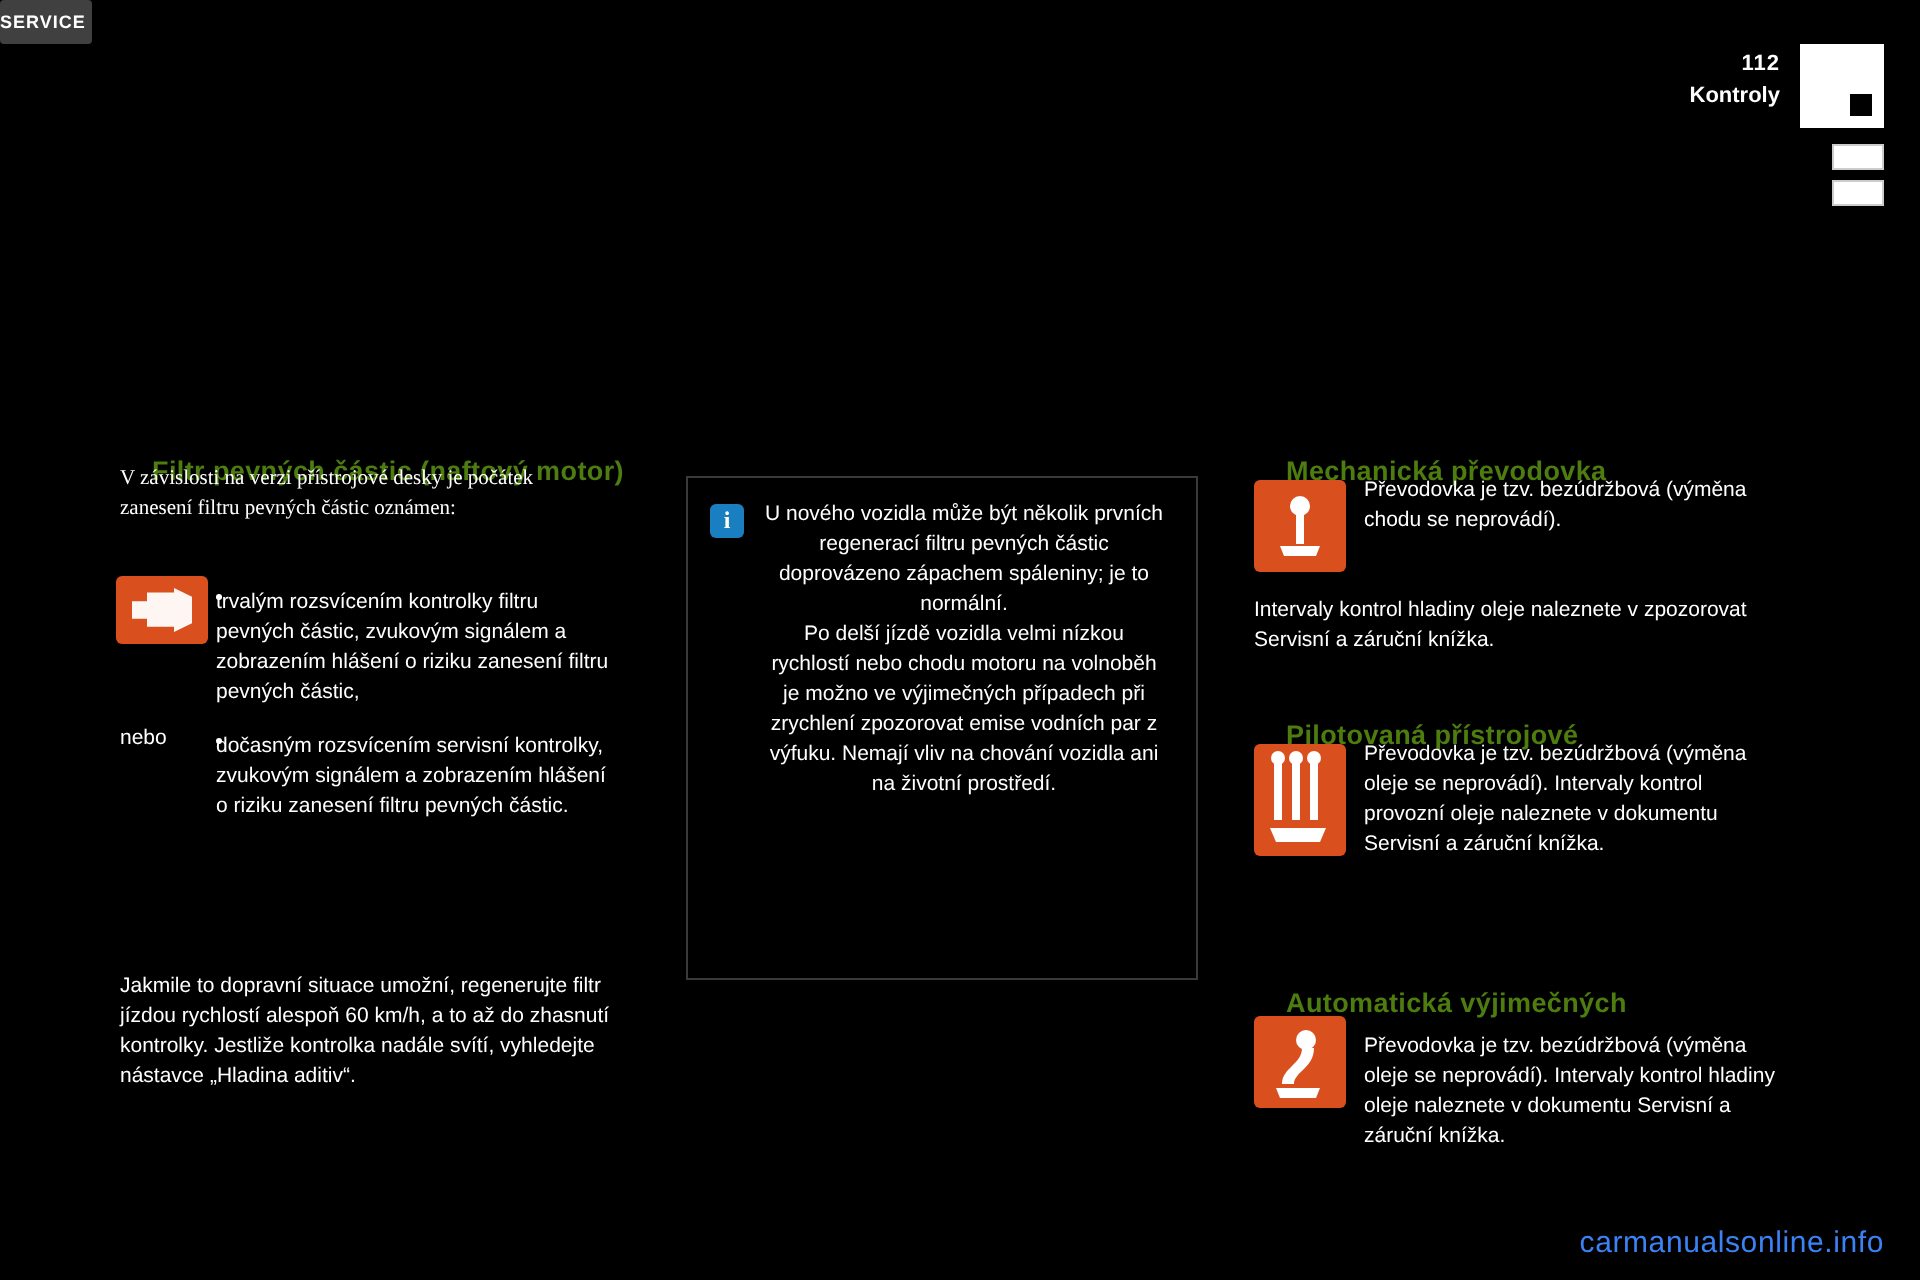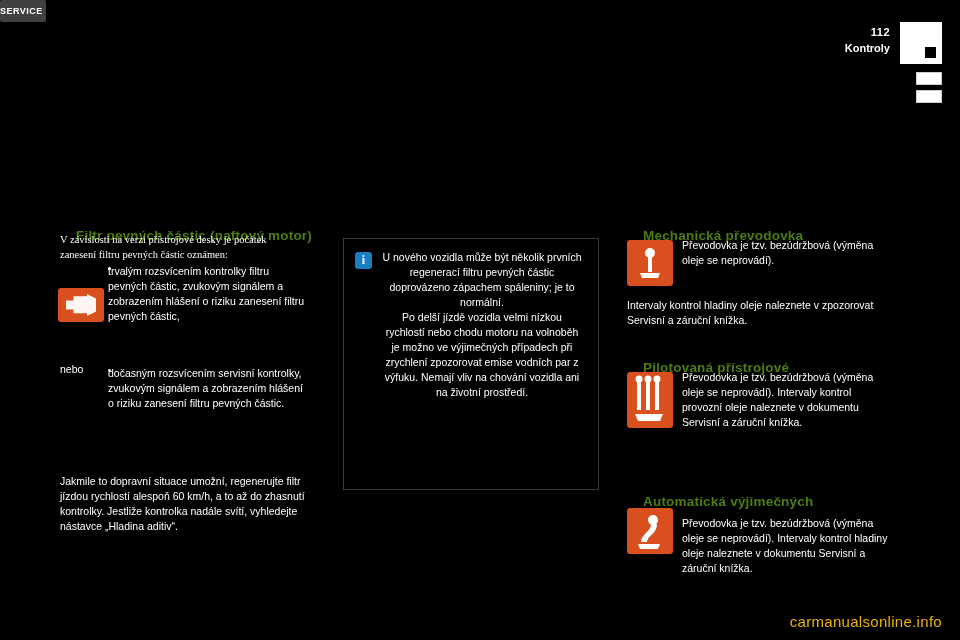--- a/index.html
+++ b/index.html
@@ -90,24 +90,24 @@
   }
   .bullet-dot {
     position: absolute;
     left: 0;
     top: 3px;
     width: 3px;
     height: 3px;
     background: #ffffff;
     border-radius: 50%;
   }
-  #bullet-1 { top: 264px; left: 108px; width: 200px; }
+  #bullet-1 { top: 294px; left: 108px; width: 200px; }
   #bullet-2 { top: 366px; left: 108px; width: 200px; }
   #nebo     { top: 338px; left: 60px;  width: 100px; margin-top: 24px; }
-  #left-outro { top: 474px; left: 60px; width: 245px; }
+  #left-outro { top: 486px; left: 60px; width: 245px; }
 
   
   .icon-box {
     position: absolute;
     width: 44px;
     height: 30px;
     background: #d9501e;
     border-radius: 3px;
   }
   #icon-dpf {
@@ -197,21 +197,21 @@
   #gear-2 { top: 372px; left: 627px; height: 56px; }
   #gear-3 { top: 508px; left: 627px; }
   .gear-icon svg { display: block; }
 
   
   #watermark {
     position: absolute;
     right: 18px;
     bottom: 10px;
     font-size: 15px;
-    color: #eab308;
+    color: #3b82f6;
     letter-spacing: .3px;
     font-family: "Liberation Sans", sans-serif;
   }
 </style>
 </head>
 <body>
 
 <div class="page-num">112</div>
 <div class="section-name">Kontroly</div>
 <div class="corner-block">
@@ -247,21 +247,21 @@
 Po delší jízdě vozidla velmi nízkou rychlostí nebo chodu motoru na volnoběh je možno ve výjimečných případech při zrychlení zpozorovat emise vodních par z výfuku. Nemají vliv na chování vozidla ani na životní prostředí.</p>
 
 <h2 class="heading" id="r-h1">Mechanická převodovka</h2>
 <div class="gear-icon" id="gear-1">
   <svg width="46" height="46" viewBox="0 0 46 46" aria-hidden="true">
     <circle cx="23" cy="13" r="5" fill="#ffffff"></circle>
     <rect x="21" y="16" width="4" height="16" fill="#ffffff"></rect>
     <path d="M13 33 h20 l-2 5 h-16 z" fill="#ffffff"></path>
   </svg>
 </div>
-<p class="body" id="r-p1">Převodovka je tzv. bezúdržbová (výměna oleje se neprovádí).</p>
+<p class="body" id="r-p1">Převodovka je tzv. bezúdržbová (výměna chodu se neprovádí).</p>
 <p class="body" id="r-p1b">Intervaly kontrol hladiny oleje naleznete v zpozorovat Servisní a záruční knížka.</p>
 
 <h2 class="heading" id="r-h2">Pilotovaná přístrojové</h2>
 <div class="gear-icon" id="gear-2">
   <svg width="46" height="56" viewBox="0 0 46 56" aria-hidden="true">
     <rect x="10" y="8" width="4" height="30" fill="#ffffff"></rect>
     <rect x="19" y="8" width="4" height="30" fill="#ffffff"></rect>
     <rect x="28" y="8" width="4" height="30" fill="#ffffff"></rect>
     <circle cx="12" cy="7" r="3.5" fill="#ffffff"></circle>
     <circle cx="21" cy="7" r="3.5" fill="#ffffff"></circle>

